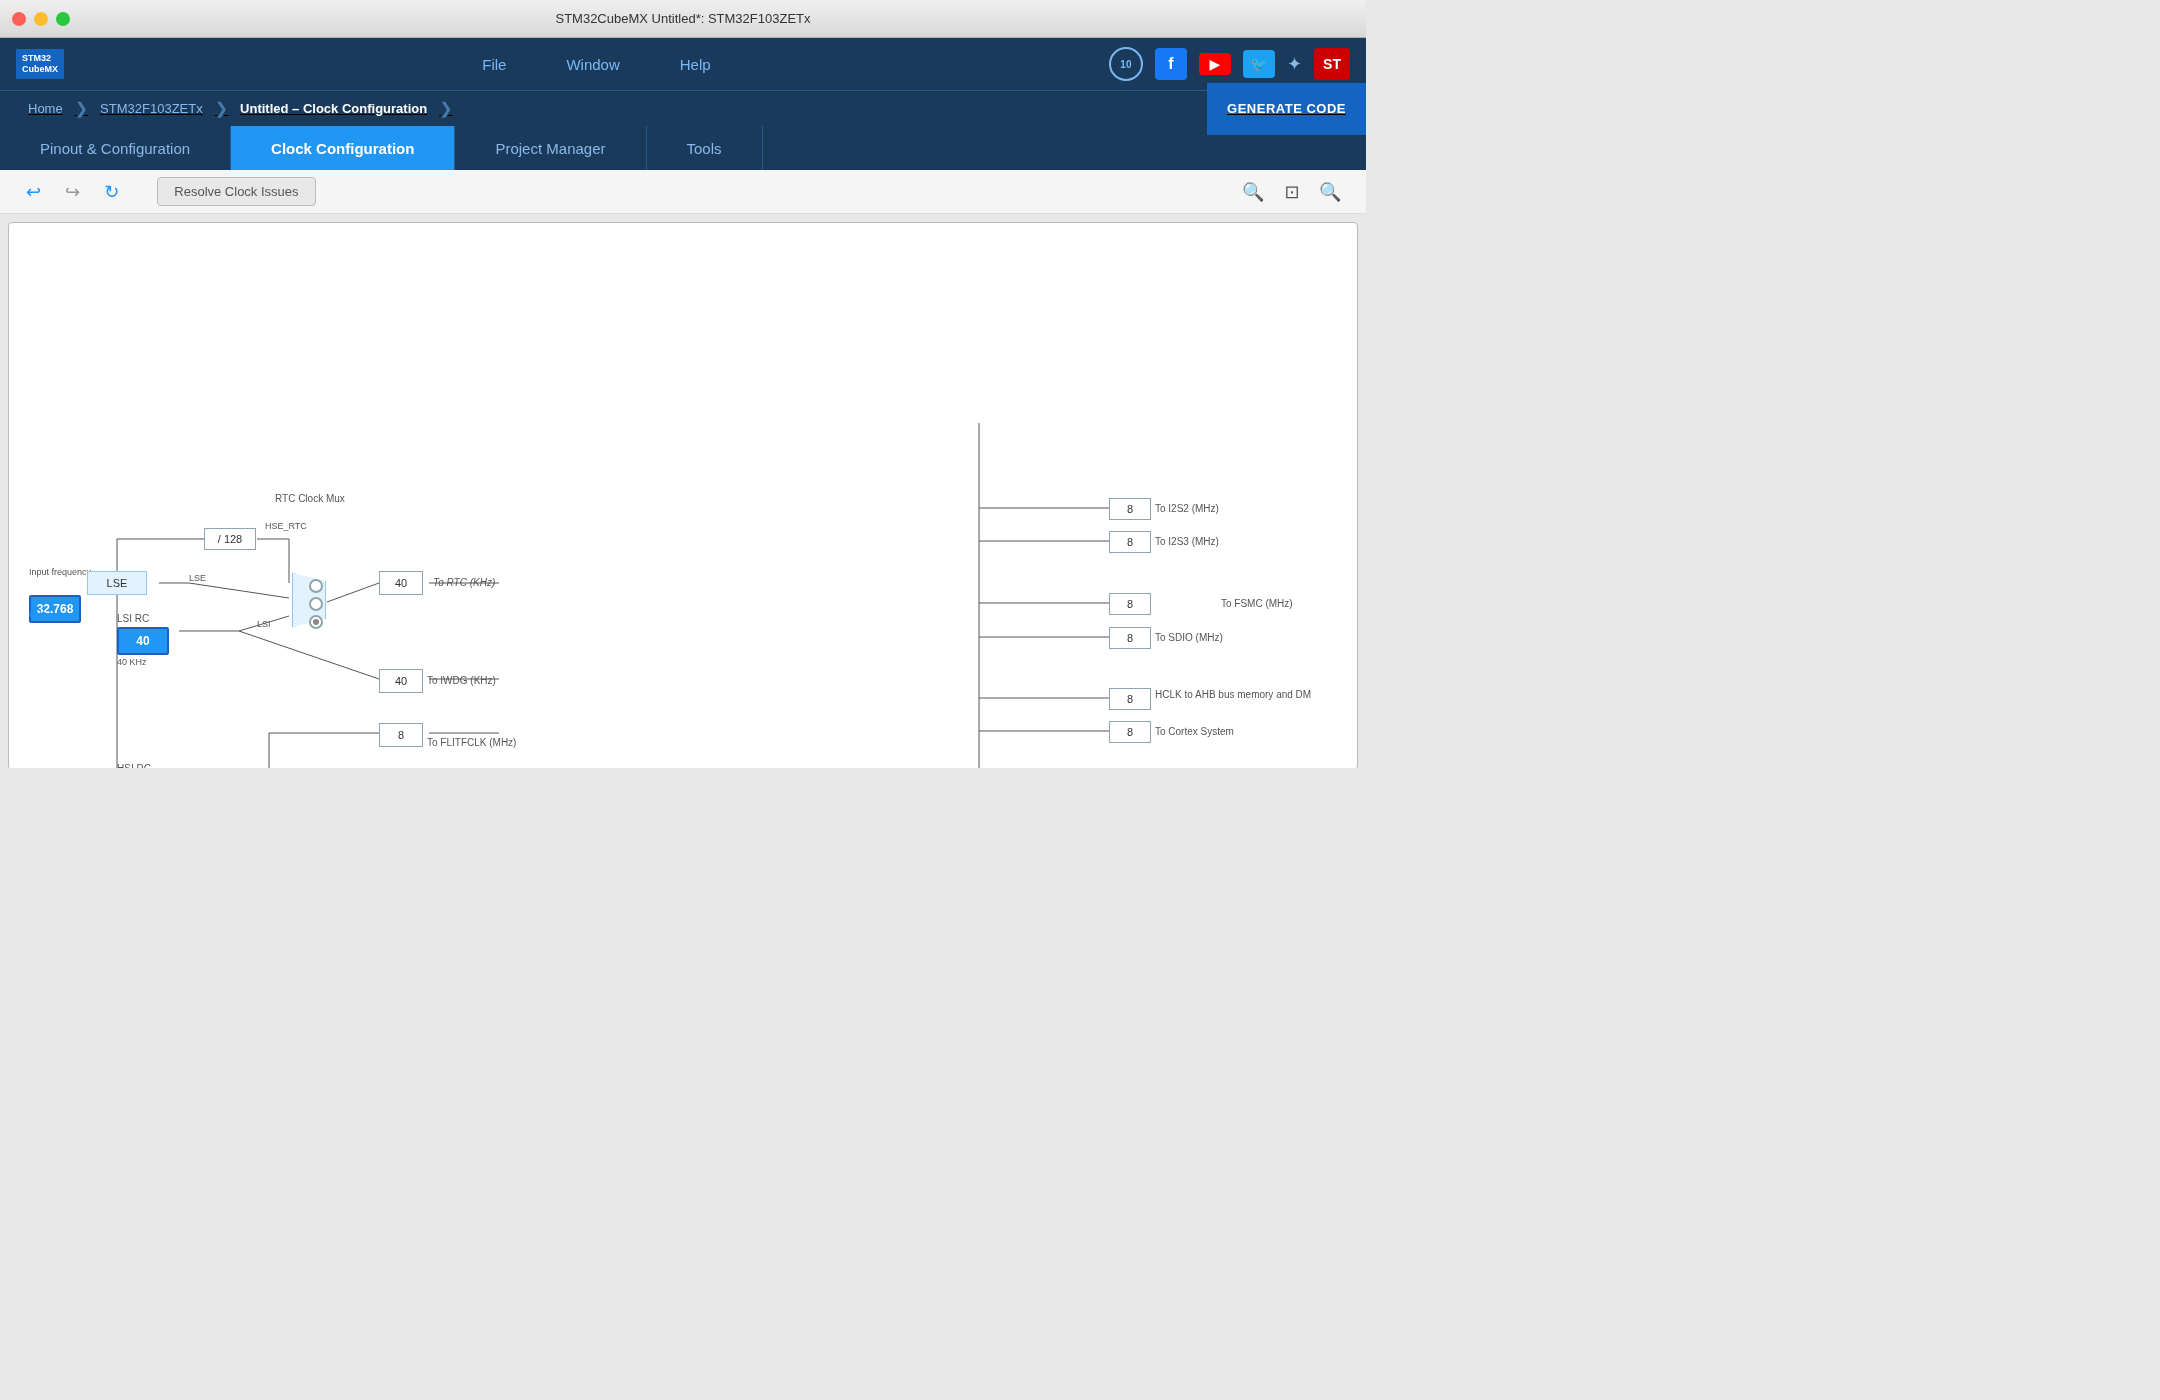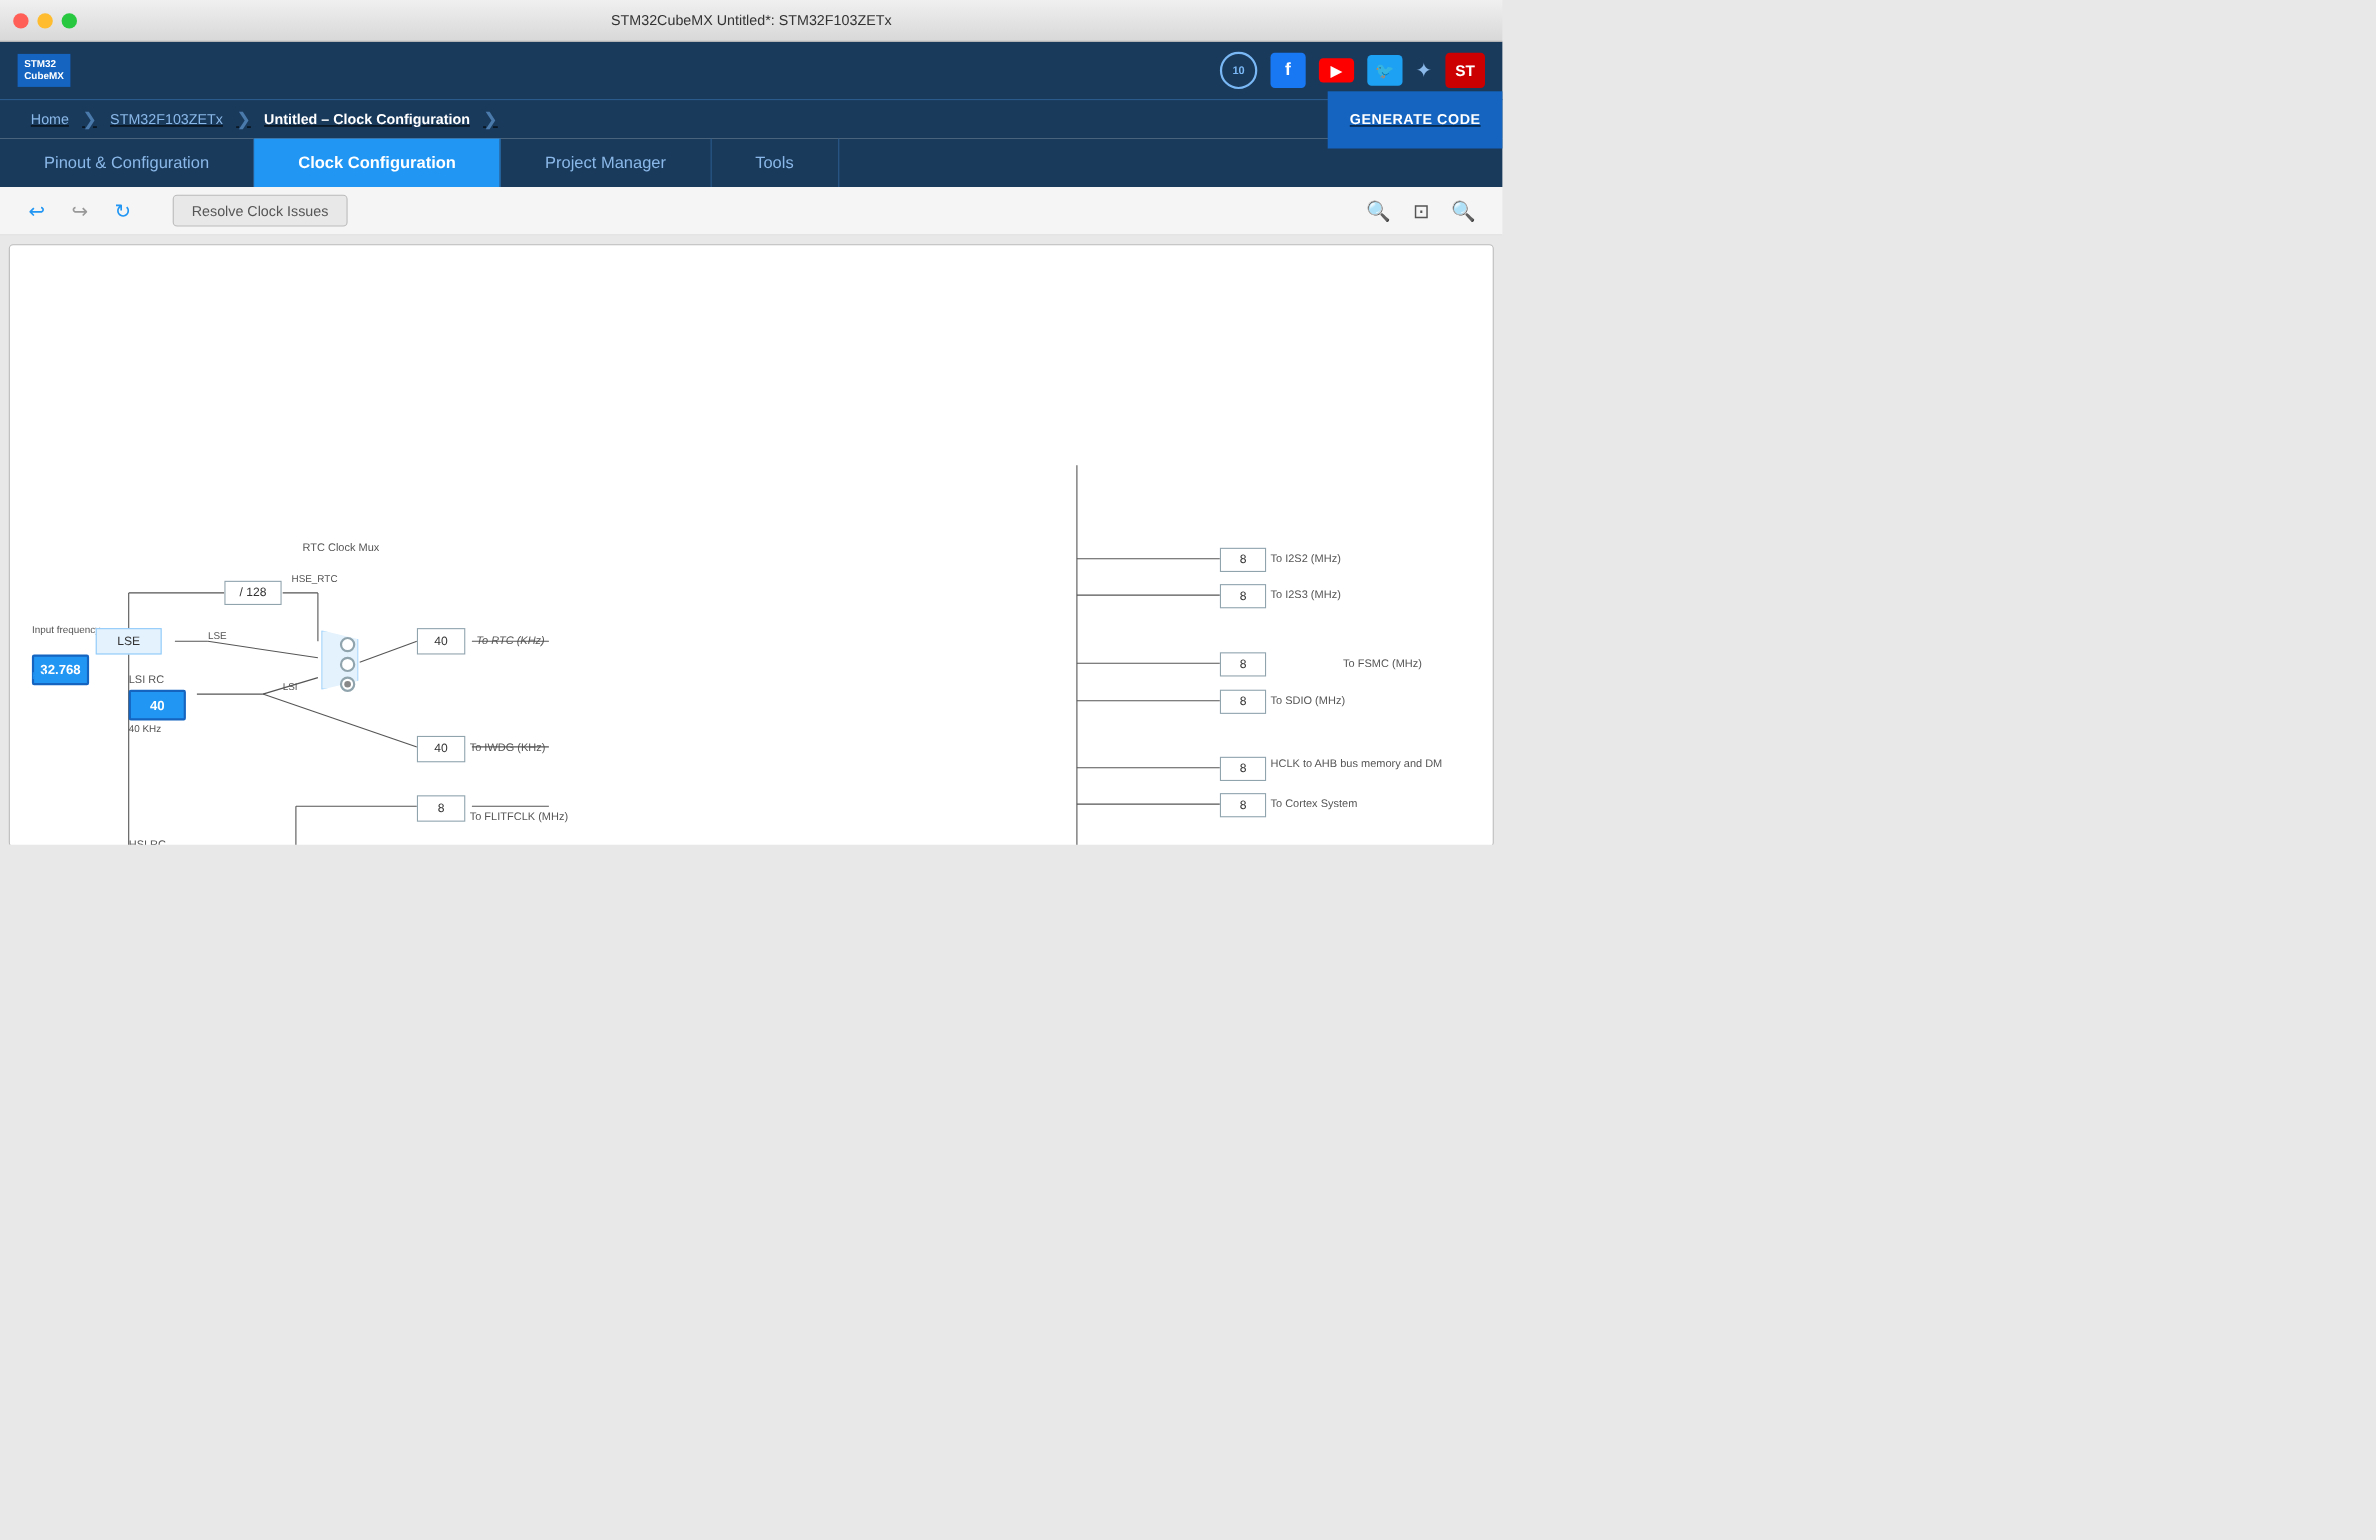--- a/index.html
+++ b/index.html
@@ -152,20 +152,25 @@
   </div>
   <span class="title-bar-text">STM32CubeMX Untitled*: STM32F103ZETx</span>
 </div>
 
 <div class="nav-bar">
   <div class="logo-area">
     <div class="logo-box">
       <div class="logo-text">STM32<br>CubeMX</div>
     </div>
   </div>
+  <div class="nav-links">
+    <span class="nav-link">File</span>
+    <span class="nav-link">Window</span>
+    <span class="nav-link">Help</span>
+  </div>
   <div class="nav-icons">
     <div class="nav-icon-circle">10</div>
     <div class="fb-icon">f</div>
     <div class="yt-icon">▶</div>
     <div class="tw-icon">🐦</div>
     <div style="color: #8ab8e8; font-size: 18px; cursor:pointer;">✦</div>
     <div class="st-icon">ST</div>
   </div>
 </div>
 

